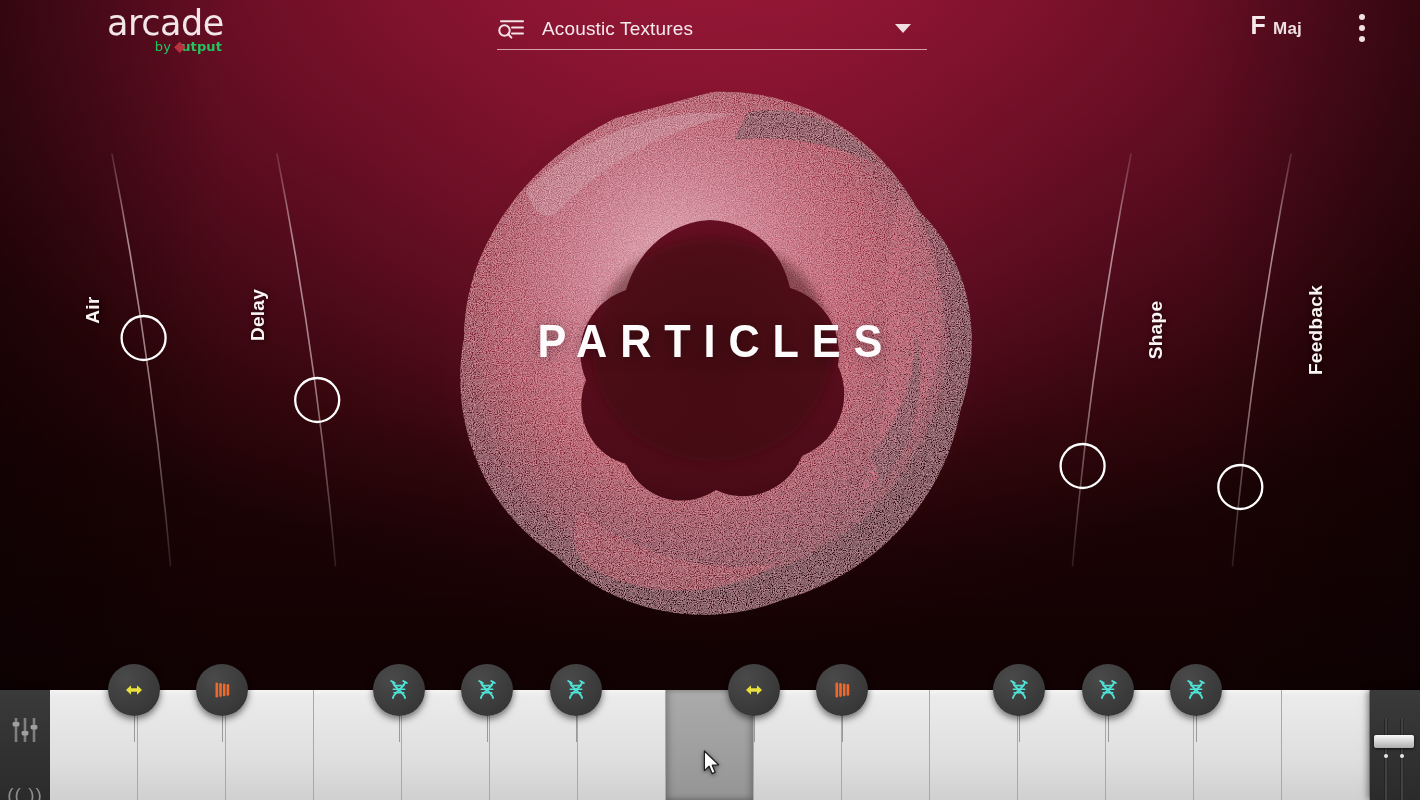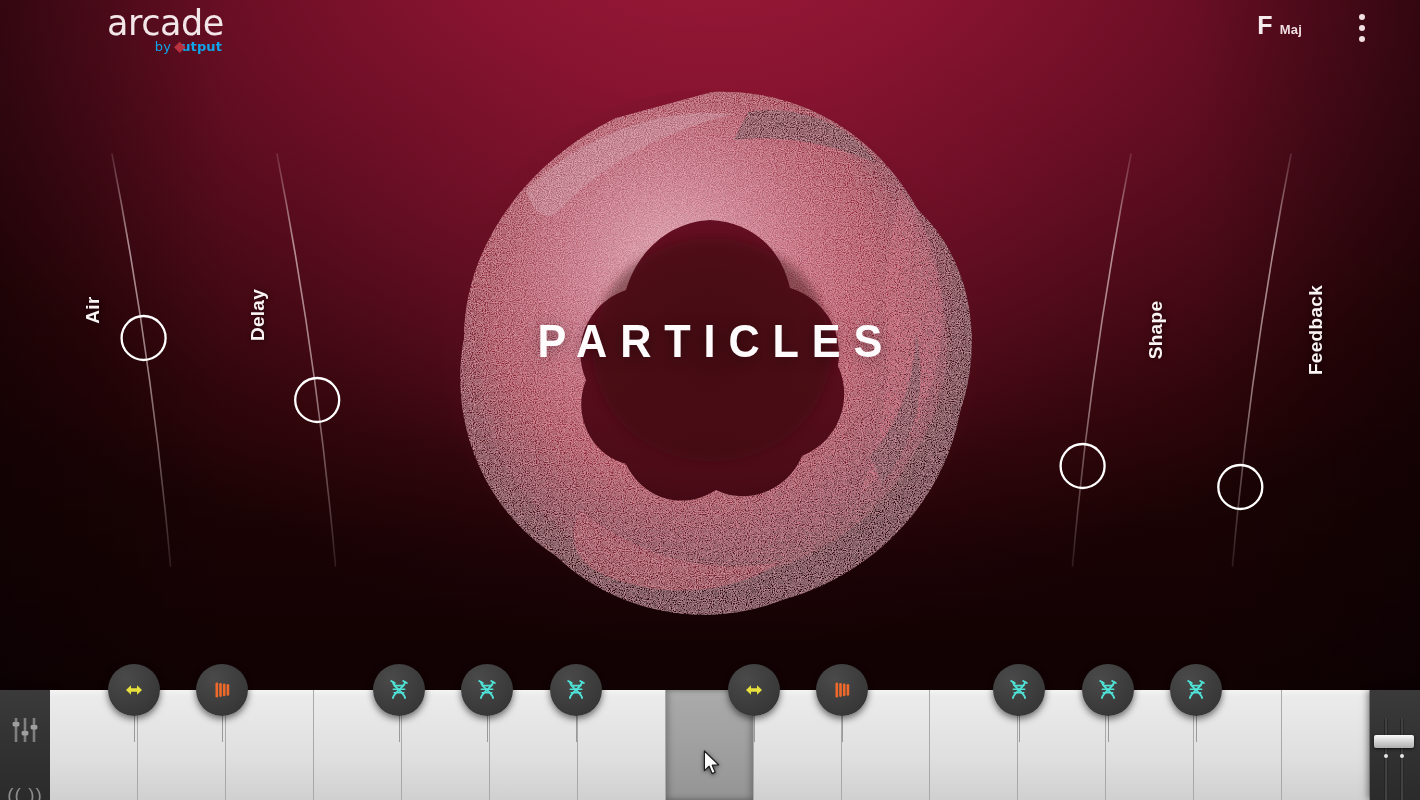--- a/index.html
+++ b/index.html
@@ -48,21 +48,21 @@
   .logo-main {
     font-size: 35px;
     font-weight: 400;
     letter-spacing: -0.4px;
     color: #f3e6e9;
     line-height: 34px;
     font-family: "DejaVu Sans", sans-serif;
   }
   .logo-sub {
     position: absolute; right: 2px; top: 33px;
-    font-size: 13px; color: #0ea5e9;
+    font-size: 13px; color: #22c55e;
     letter-spacing: 0.1px;
     white-space: nowrap;
     font-family: "DejaVu Sans", sans-serif;
   }
   .logo-sub b { font-weight: 700; }
   .logo-diamond {
     display: inline-block;
     width: 8px; height: 8px;
     background: #b8323f;
     transform: rotate(45deg) translateY(-1px);
@@ -97,21 +97,21 @@
   .key-readout {
     position: absolute; right: 118px; top: 11px;
     display: flex; align-items: baseline;
     cursor: pointer;
   }
   .key-root {
     font-size: 25px; font-weight: 700; color: #f6eaec;
     letter-spacing: 0.3px;
   }
   .key-quality {
-    font-size: 13px; font-weight: 700; color: #efdfe2;
+    font-size: 17px; font-weight: 700; color: #efdfe2;
     margin-left: 7px; letter-spacing: 0.2px;
   }
 
   .kebab {
     position: absolute; right: 46px; top: 12px;
     width: 24px; height: 32px;
     display: flex; flex-direction: column;
     align-items: center; justify-content: space-between;
     padding: 2px 0;
     cursor: pointer;
@@ -336,20 +336,31 @@
   <div class="header">
 
     <div class="logo-wrap">
       <div class="logo-main">arcade</div>
       <div class="logo-sub">
         <span>by</span>
         <span class="logo-diamond"></span><b>utput</b>
       </div>
     </div>
 
+    <div class="preset-bar">
+      <svg class="preset-icon" viewBox="0 0 28 22">
+        <circle cx="7.5" cy="12.5" r="5.2" fill="none" stroke="#f3e3e6" stroke-width="2"></circle>
+        <line x1="11.2" y1="16.3" x2="14.4" y2="19.6" stroke="#f3e3e6" stroke-width="2" stroke-linecap="round"></line>
+        <line x1="4" y1="3.2" x2="26" y2="3.2" stroke="#f3e3e6" stroke-width="2" stroke-linecap="round"></line>
+        <line x1="15" y1="9.6" x2="26" y2="9.6" stroke="#f3e3e6" stroke-width="2" stroke-linecap="round"></line>
+        <line x1="15" y1="15.6" x2="26" y2="15.6" stroke="#f3e3e6" stroke-width="2" stroke-linecap="round"></line>
+      </svg>
+      <span class="preset-name">Acoustic Textures</span>
+      <span class="preset-caret"></span>
+    </div>
 
     <div class="key-readout">
       <span class="key-root">F</span>
       <span class="key-quality">Maj</span>
     </div>
 
     <div class="kebab">
       <i></i>
       <i></i>
       <i></i>

